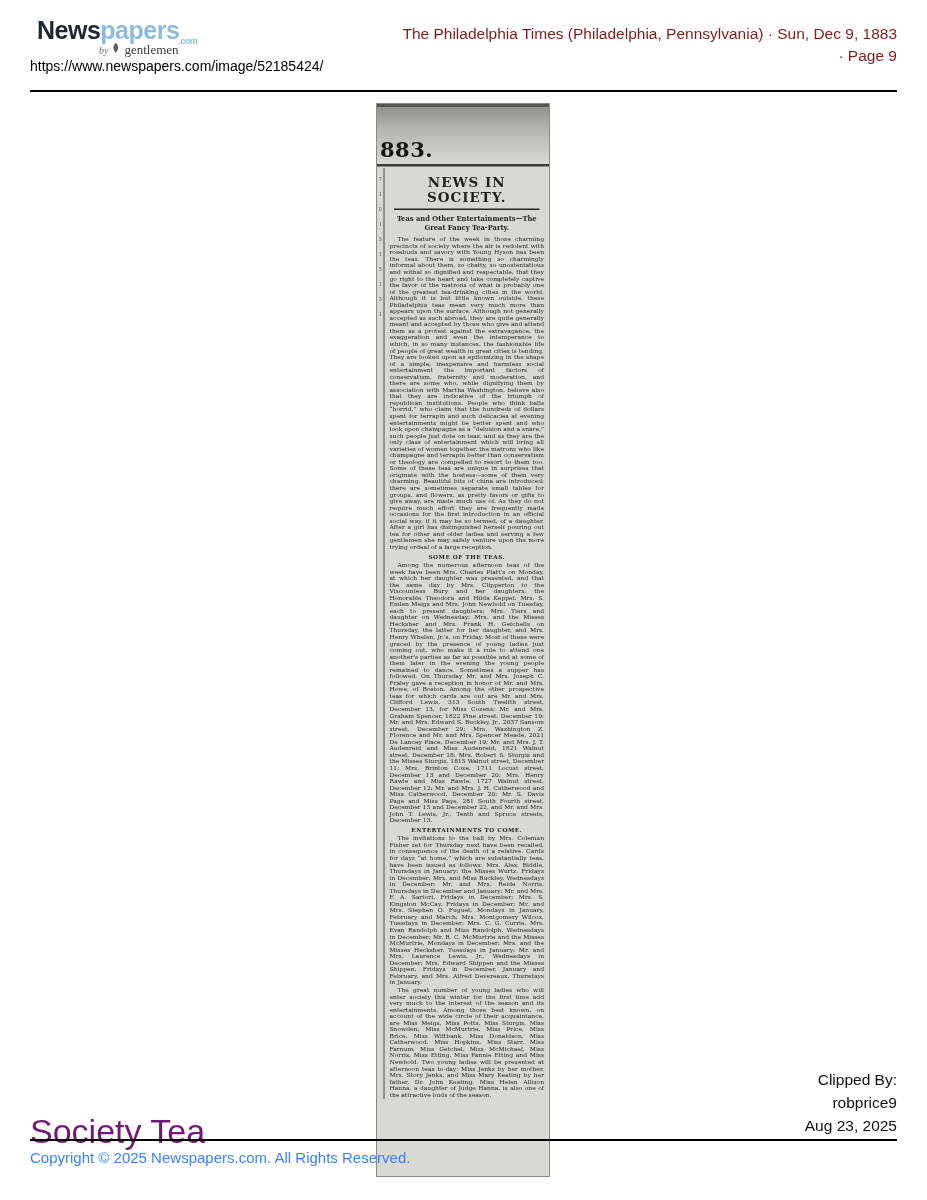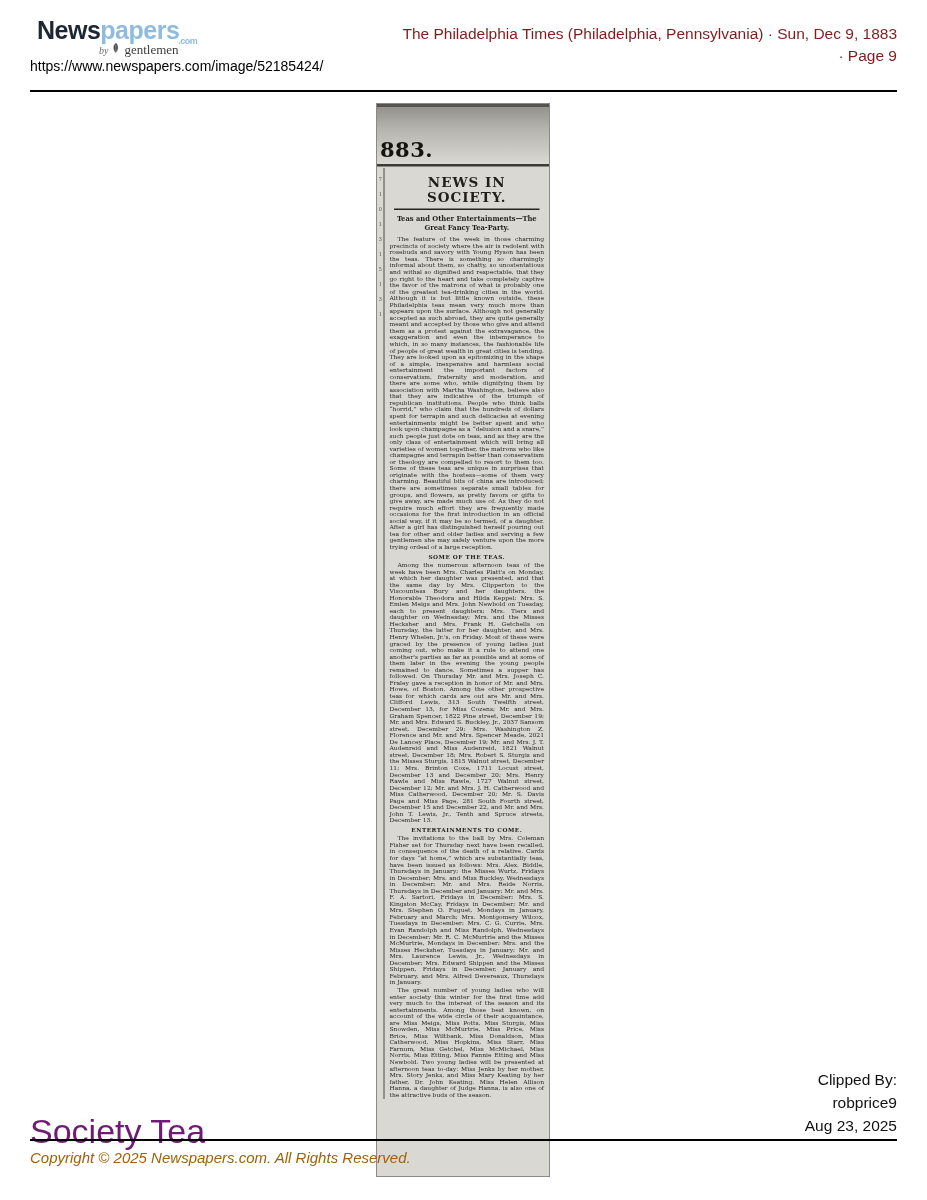--- a/index.html
+++ b/index.html
@@ -38,21 +38,21 @@
   .subhead { text-align:center; font-size:13.5px; font-weight:bold; line-height:16.5px;
              margin:0 6px 10px; }
   .para { font-size:12px; line-height:13.1px; text-align:justify; text-indent:16px; margin:0 0 2px 0; }
   .sect { text-align:center; font-size:11.5px; font-weight:bold; letter-spacing:1px; margin:5px 0 4px; }
 
   
   .clip-title { position:absolute; left:30px; top:1072px; font-size:34px; color:#701a75;margin-top:40px; }
   .clipped-by { position:absolute; right:30px; top:1068px; text-align:right;
                 font-size:15.5px; line-height:23px; color:#111; }
   .rule-bottom { position:absolute; left:30px; right:30px; top:1139px; border-top:2px solid #000; }
-  .copyright { position:absolute; left:30px; top:1149px; font-size:15px; color:#a16207;font-style:italic; }
+  .copyright { position:absolute; left:30px; top:1149px; font-size:15px; color:#3b82f6; }
 </style>
 </head>
 <body>
 
 <div class="page">
 
   <div class="logo">
     <div class="logo-word">
       <span>News</span><span class="logo-papers">papers</span><span class="logo-com">.com</span>
     </div>

